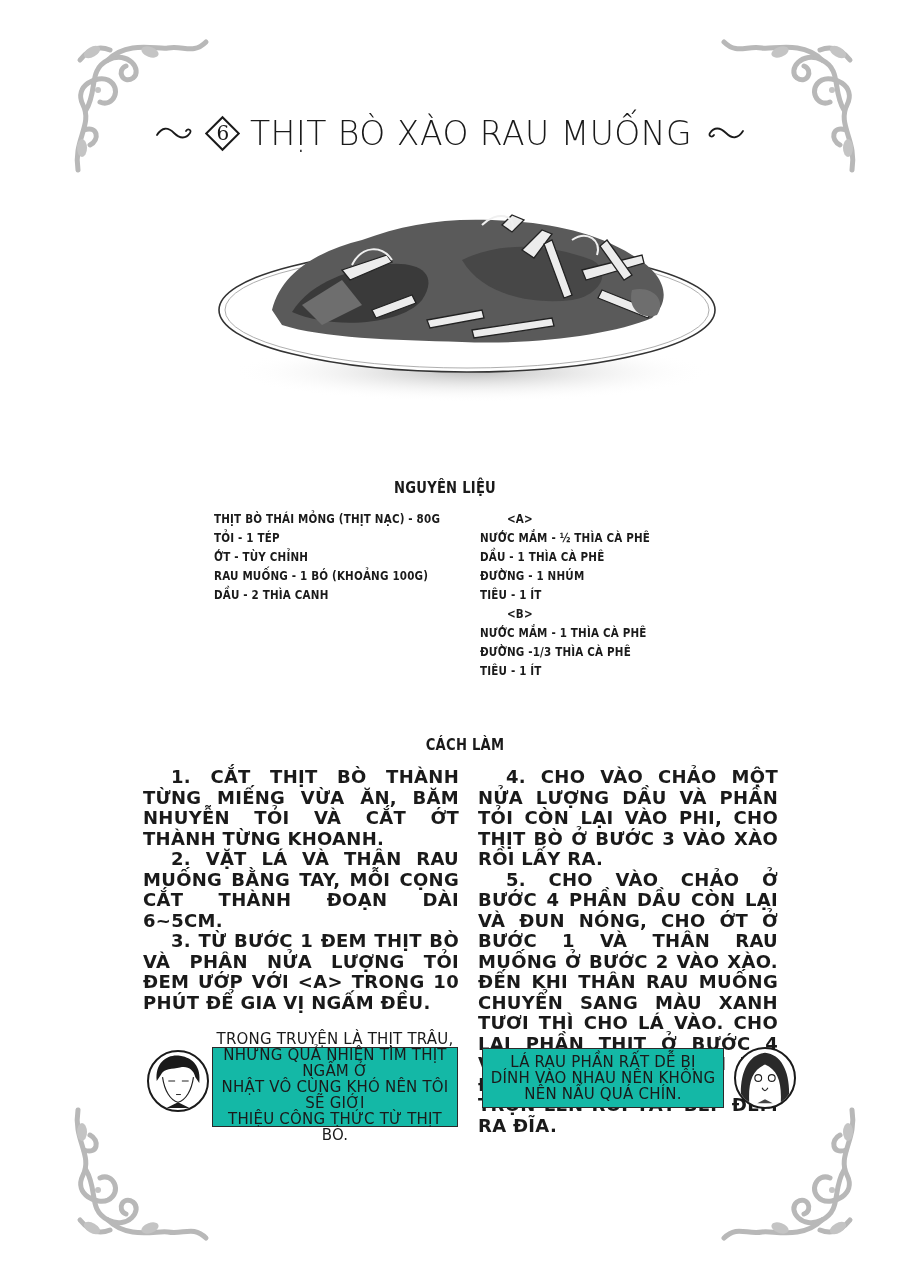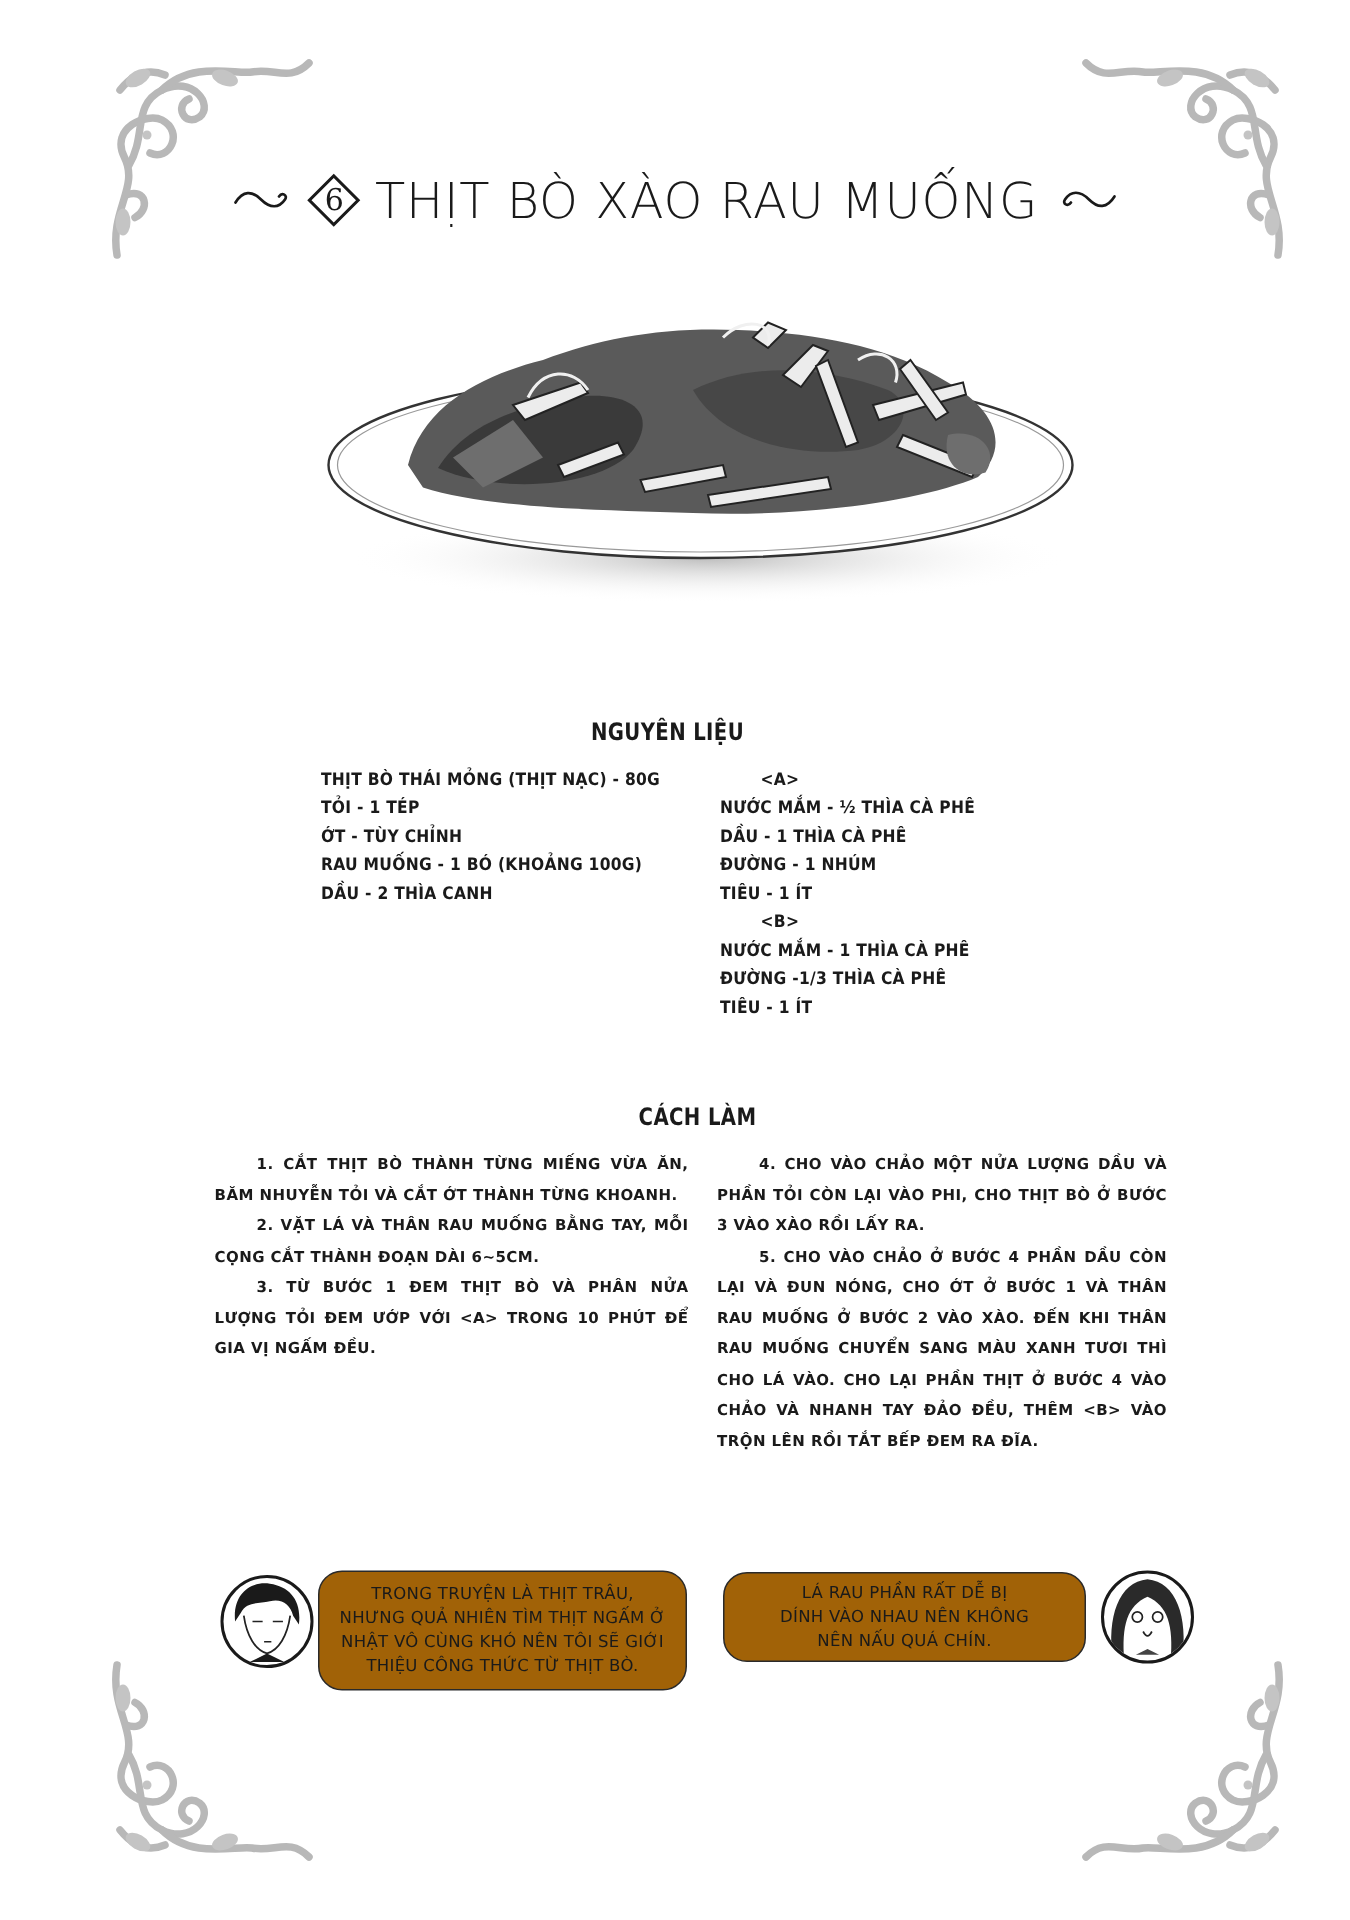--- a/index.html
+++ b/index.html
@@ -40,29 +40,29 @@
     .heading {
       position: absolute; font-family: "DejaVu Sans", sans-serif; font-weight: bold; font-size: 16px;
       letter-spacing: 0.3px; transform: scaleX(0.82); transform-origin: center; text-align: center;
     }
 
     .ing-col { position: absolute; font-size: 11.5px; font-weight: bold; line-height: 19px; letter-spacing: 0.2px; }
     .ing-col div { white-space: nowrap; transform: scaleX(0.9); transform-origin: left; }
     .ing-col .sub { padding-left: 30px; }
 
     .steps {
-      position: absolute; font-size: 10px; font-weight: bold; line-height: 20.5px; letter-spacing: 0.3px;
+      position: absolute; font-size: 18px; font-weight: bold; line-height: 20.5px; letter-spacing: 0.3px;
       text-align: justify;
     }
     .steps p { margin: 0; text-indent: 28px; }
 
     
     .bubble {
-      position: absolute; border: 1.6px solid #2a2a2a; border-radius: 16px; background: #a16207;
-      font-size: 11px; line-height: 16px; text-align: center; display: flex; align-items: center; justify-content: center;
+      position: absolute; border: 1.6px solid #2a2a2a; border-radius: 0; background: #14b8a6;
+      font-size: 15px; line-height: 16px; text-align: center; display: flex; align-items: center; justify-content: center;
       letter-spacing: 0.2px;
     }
     .avatar {
       position: absolute; width: 58px; height: 58px; border-radius: 50%; border: 2px solid #1a1a1a; overflow: hidden; background: #fff;
     }
     .avatar svg { width: 100%; height: 100%; }
   </style>
 </head>
 <body>
 

